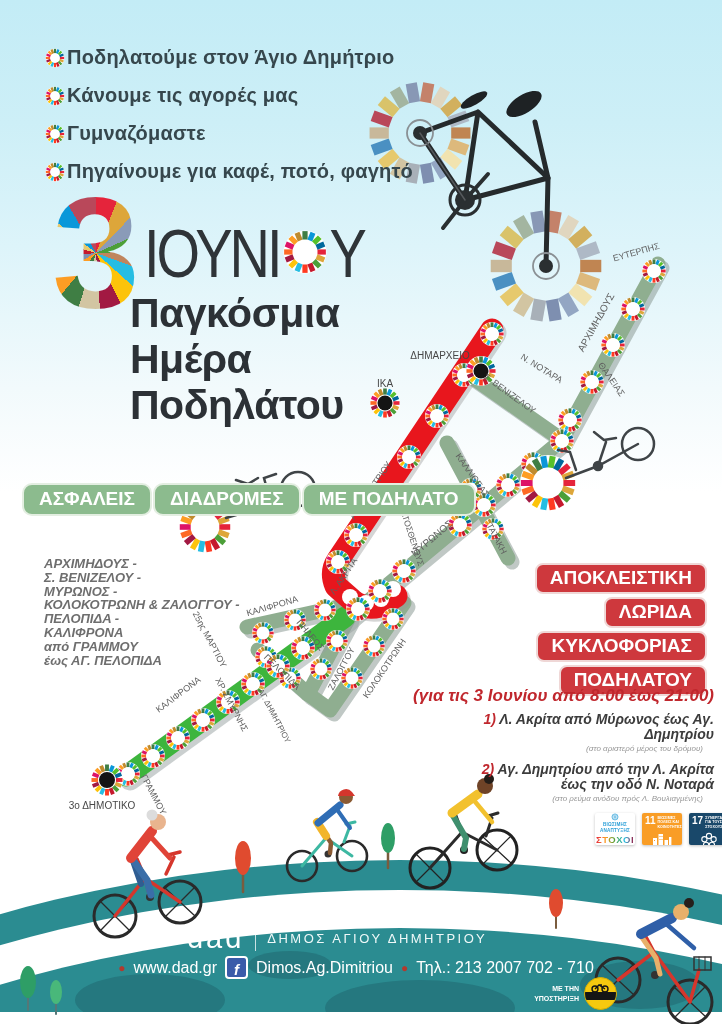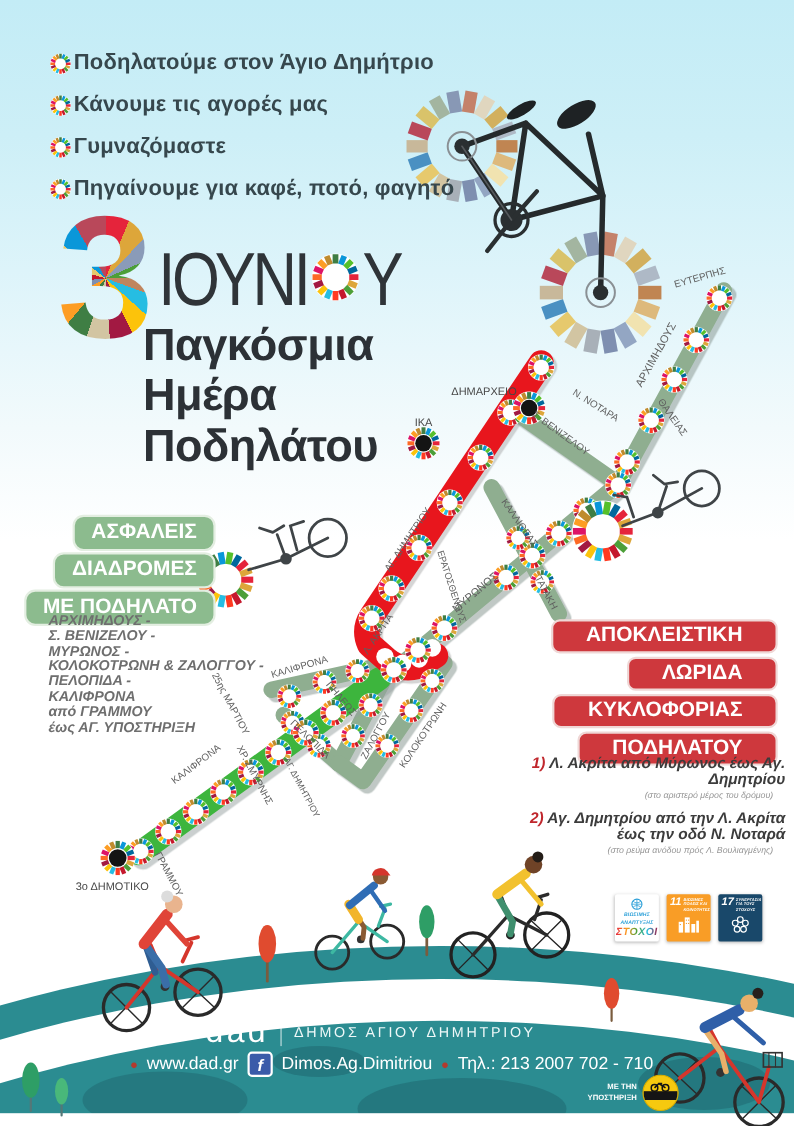--- a/index.html
+++ b/index.html
@@ -19,49 +19,49 @@
   .daterow{left:52px;top:188px;display:flex;align-items:flex-start;}
   .big3{font-size:158px;line-height:.82;font-weight:bold;
     background:repeating-conic-gradient(#e5243b 0 22deg,#dda63a 0 44deg,#8a9bb8 0 66deg,#4c9f38 0 88deg,#c0855d 0 110deg,#26bde2 0 132deg,#fcc30b 0 154deg,#a21942 0 176deg,#d2c5a2 0 198deg,#3f7e44 0 220deg,#fd9d24 0 242deg,#7e8fb0 0 264deg,#c5192d 0 286deg,#e6c96d 0 308deg,#0a97d9 0 330deg,#b9485a 0 360deg);
     -webkit-background-clip:text;background-clip:text;color:transparent;text-shadow:0 0 0 rgba(0,0,0,0);}
   .monthrow{display:flex;align-items:flex-start;margin:40px 0 0 4px;}
   .monthrow span{display:inline-block;font-size:56px;font-weight:400;color:#2f3438;letter-spacing:-3px;
     transform:scaleY(1.22);transform-origin:bottom;}
   .monthrow svg{width:48px;height:48px;margin:0 1px;}
   .maintitle{left:130px;top:290px;font-weight:bold;font-size:41px;line-height:46px;color:#2c3136;letter-spacing:-.5px;}
   
-  .lbadges{left:22px;top:468px;display:flex;flex-direction:column;align-items:flex-end;gap:1px;}
+  .lbadges{left:22px;top:483px;display:flex;flex-direction:row;align-items:flex-start;gap:1px;}
   .gpill{background:#8cbb8e;border:2px solid #e3eee1;color:#fff;font-weight:bold;font-size:19px;
     padding:3px 15px 4px;border-radius:10px;white-space:nowrap;}
   .routelist{left:44px;top:557px;font-style:italic;font-size:13px;line-height:13.8px;color:#6e6e6e;font-weight:bold;}
   
   .rbadges{right:15px;top:563px;display:flex;flex-direction:column;align-items:flex-end;gap:3px;}
   .rpill{background:#ce383d;border:2px solid #efd7d6;color:#fff;font-weight:bold;font-size:19px;
-    padding:2px 30px 3px;border-radius:8px;white-space:nowrap;}
+    padding:2px 13px 3px;border-radius:8px;white-space:nowrap;}
   
   .sched{right:8px;top:686px;width:302px;text-align:right;}
   .sched .head{font-style:italic;font-size:17px;color:#c0272d;font-weight:bold;margin-bottom:6px;}
   .sched .item{font-style:italic;font-size:14px;color:#3c3c3c;font-weight:bold;line-height:15px;}
   .sched .item .num{color:#c0272d;}
   .sched .item2{width:235px;margin-left:auto;}
   .sched .note{font-style:italic;font-size:8px;color:#979797;margin:2px 11px 9px;}
   
   .brandline{left:0;right:0;top:922px;display:flex;justify-content:center;align-items:center;gap:11px;
     color:#fff;z-index:4;padding-right:48px;}
   .dadlogo{font-size:29px;font-weight:400;letter-spacing:3px;color:#fff;}
   .branddiv{width:1px;height:24px;background:rgba(255,255,255,.75);}
   .muni{font-size:13px;letter-spacing:2.5px;color:#eef8f8;}
   .linksline{left:0;right:0;top:956px;display:flex;justify-content:center;align-items:center;gap:8px;
     color:#fff;font-size:16px;z-index:4;padding-right:10px;}
   .reddot{color:#b23a2e;font-size:12px;}
   .fbicon{width:19px;height:19px;border-radius:4px;background:#3a5ba9;border:2px solid #fff;
     display:flex;align-items:flex-end;justify-content:center;color:#fff;font-weight:bold;font-size:15px;line-height:15px;font-style:italic;}
   .sdgcards{left:559px;top:813px;display:flex;gap:7px;z-index:4;}
-  .card{width:40px;height:43px;border-radius:2px;box-shadow:0 1px 3px rgba(0,0,0,.25);overflow:hidden;font-style:italic;}
-  .card.white{background:#fff;display:flex;flex-direction:column;align-items:center;justify-content:center;gap:1px;}
+  .card{width:40px;height:32px;border-radius:2px;box-shadow:0 1px 3px rgba(0,0,0,.25);overflow:hidden;}
+  .card.white{background:#fff;display:flex;flex-direction:column;align-items:center;justify-content:center;gap:1px;margin-left:36px;}
   .card.white .t1{font-size:4.6px;font-weight:bold;color:#2a9fd8;letter-spacing:.2px;line-height:1.1;}
   .card.white .t3{font-size:9.5px;font-weight:bold;letter-spacing:.5px;
     background:linear-gradient(90deg,#e5243b,#fd9d24,#4c9f38,#26bde2,#a21942);
     -webkit-background-clip:text;background-clip:text;color:transparent;}
   .card.c11{background:#f99d26;} .card.c17{background:#19486a;}
   .card .head2{display:flex;gap:2px;padding:3px 3px 0;}
   .card .num{font-size:10px;font-weight:bold;color:#fff;line-height:1;}
   .card .lbl{font-size:3.6px;font-weight:bold;color:#fff;line-height:1.2;letter-spacing:.1px;}
   .card .icon{display:flex;justify-content:center;margin-top:3px;}
   .support{right:105px;top:977px;display:flex;align-items:center;gap:5px;z-index:5;}
@@ -1299,30 +1299,31 @@
     <div class="gpill">ΜΕ ΠΟΔΗΛΑΤΟ</div>
   </div>
   <div class="hud routelist">
     <div>ΑΡΧΙΜΗΔΟΥΣ -</div>
     <div>Σ. ΒΕΝΙΖΕΛΟΥ -</div>
     <div>ΜΥΡΩΝΟΣ -</div>
     <div>ΚΟΛΟΚΟΤΡΩΝΗ &amp; ΖΑΛΟΓΓΟΥ -</div>
     <div>ΠΕΛΟΠΙΔΑ -</div>
     <div>ΚΑΛΙΦΡΟΝΑ</div>
     <div>από ΓΡΑΜΜΟΥ</div>
-    <div>έως ΑΓ. ΥΠΟΣΤΗΡΙΞΗ</div>
+    <div>έως ΑΓ. ΠΕΛΟΠΙΔΑ</div>
   </div>
 
   <div class="hud rbadges">
     <div class="rpill">ΑΠΟΚΛΕΙΣΤΙΚΗ</div>
     <div class="rpill">ΛΩΡΙΔΑ</div>
     <div class="rpill">ΚΥΚΛΟΦΟΡΙΑΣ</div>
     <div class="rpill">ΠΟΔΗΛΑΤΟΥ</div>
   </div>
   <div class="hud sched">
+    <div class="head">(για τις 3 Ιουνίου από 8:00 έως 21:00)</div>
     <div class="item"><span class="num">1)</span><span> Λ. Ακρίτα από Μύρωνος έως Αγ. Δημητρίου</span></div>
     <div class="note">(στο αριστερό μέρος του δρόμου)</div>
     <div class="item item2"><span class="num">2)</span><span> Αγ. Δημητρίου από την Λ. Ακρίτα έως την οδό Ν. Νοταρά</span></div>
     <div class="note">(στο ρεύμα ανόδου πρός Λ. Βουλιαγμένης)</div>
   </div>
 
   <div class="hud sdgcards">
     <div class="card white">
       <svg width="12" height="12" viewBox="0 0 12 12">
         <circle cx="6" cy="6" r="4.6" fill="none" stroke="#2a9fd8" stroke-width="1"></circle>

